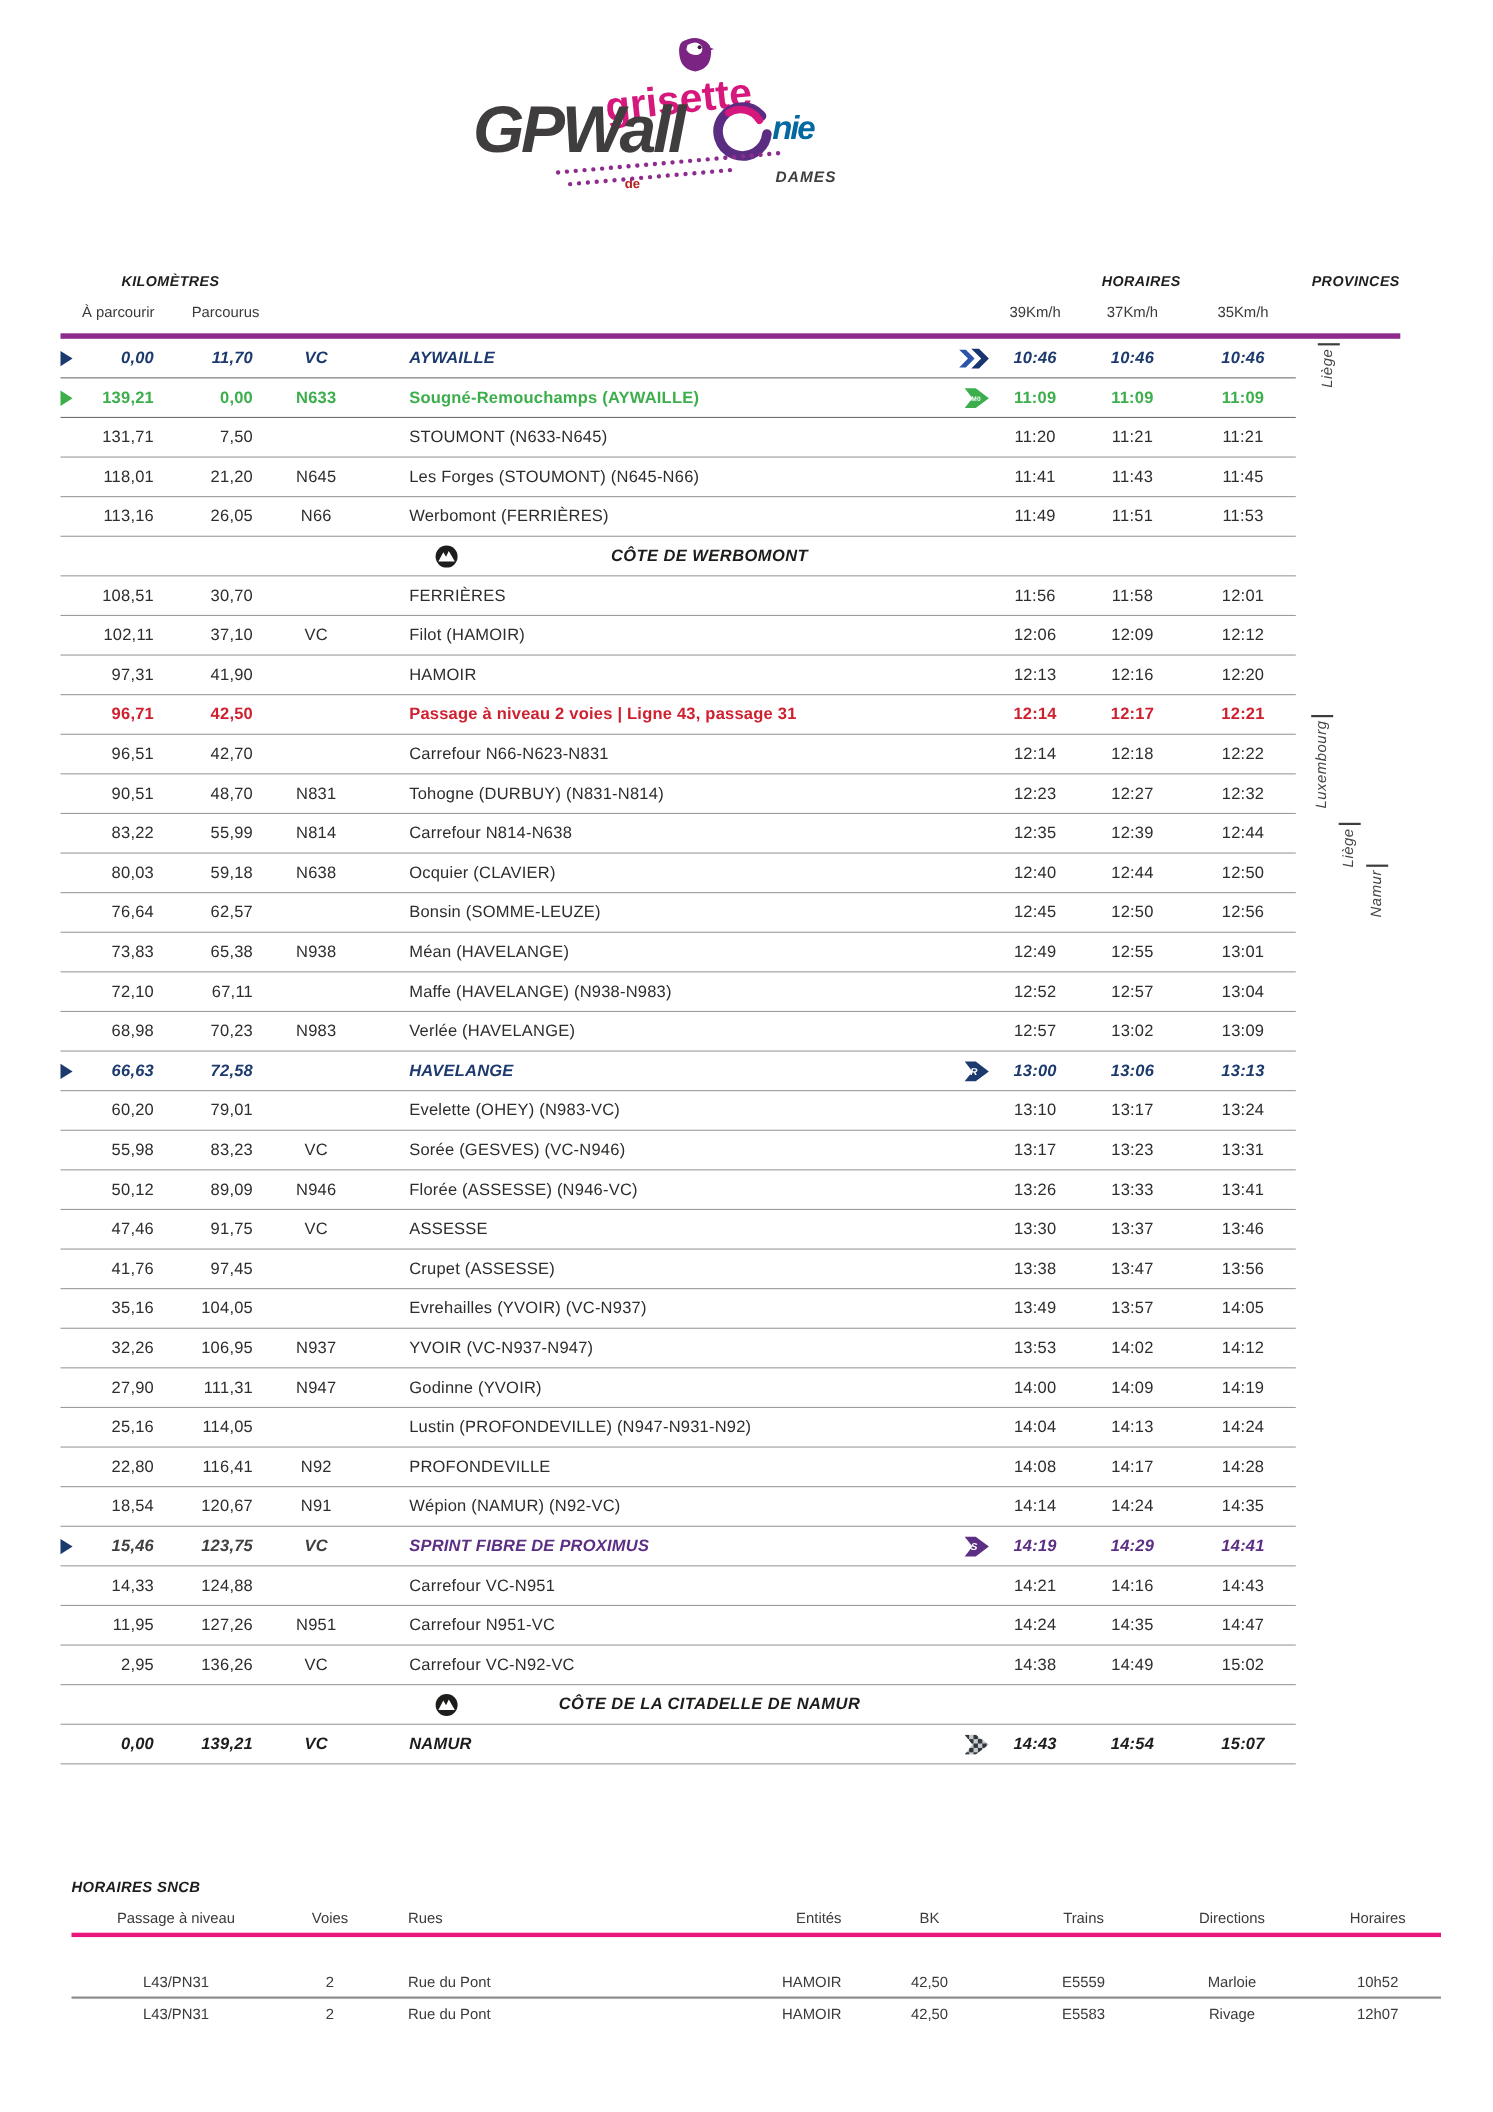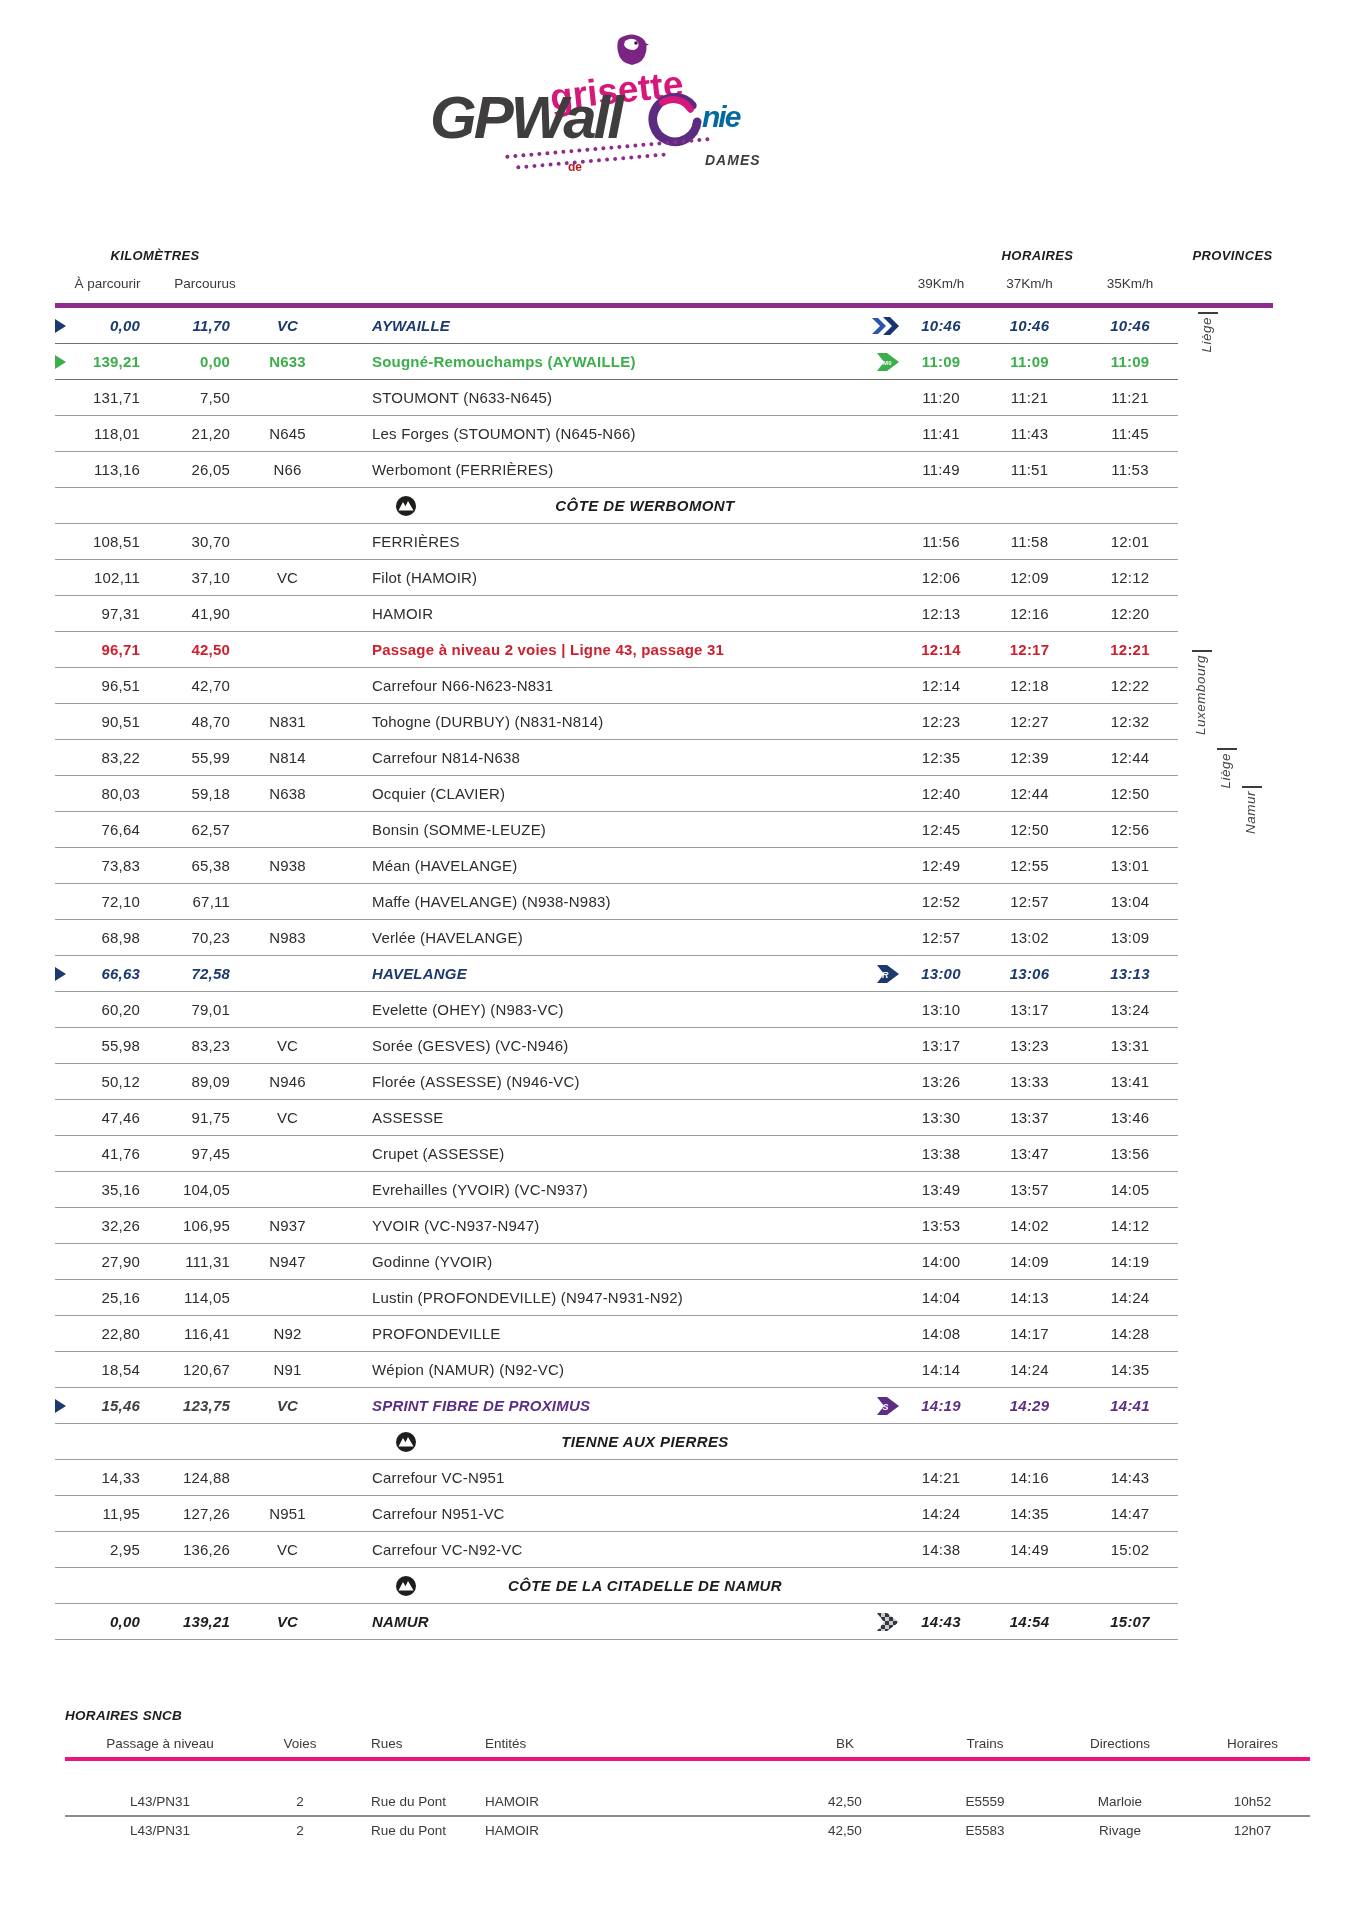--- a/index.html
+++ b/index.html
@@ -73,21 +73,21 @@
   .sncb-title{position:absolute;left:65px;top:1708px;font-size:13.5px;font-weight:bold;font-style:italic;color:#1d1d1b;letter-spacing:.3px;}
   .sncb-head{position:absolute;left:65px;top:1736px;width:1245px;display:flex;font-size:13.5px;color:#3a3a38;}
   .pinkline{position:absolute;left:65px;top:1757px;width:1245px;height:4px;background:#e8167d;}
   .sncb-rows{position:absolute;left:65px;top:1788px;width:1245px;}
   .sncb-row{display:flex;font-size:13.5px;color:#3a3a38;padding:6px 0;}
   .sncb-row + .sncb-row{border-top:2px solid #8c8c8c;}
   .sc{display:block;}
   .sc0{width:190px;text-align:center;}
   .sc1{width:90px;text-align:center;}
   .sc2{width:140px;text-align:left;padding-left:26px;box-sizing:border-box;}
-  .sc3{width:280px;text-align:left;}
+  .sc3{width:280px;text-align:right;}
   .sc4{width:160px;text-align:center;}
   .sc5{width:120px;text-align:center;}
   .sc6{width:150px;text-align:center;}
   .sc7{width:115px;text-align:center;}
 </style>
 </head>
 <body>
 
 <div class="page">
 
@@ -479,27 +479,20 @@
         <span class="c-loc">SPRINT FIBRE DE PROXIMUS</span>
         <span class="c-icon">
           <svg width="26" height="22" viewBox="0 0 26 22">
             <path d="M2 2 L12 2 L24 11 L12 20 L2 20 L9 11 Z" fill="#5c2e84"></path>
             <text x="7.5" y="14.5" font-size="9" font-weight="bold" fill="#ffffff" font-family="Liberation Sans, sans-serif">S</text>
           </svg>
         </span>
         <span class="c-t c-t1">14:19</span>
         <span class="c-t c-t2">14:29</span>
         <span class="c-t c-t3">14:41</span>
-      </div>
-      <div class="row climb">
-        <span class="climb-icon"><svg width="22" height="22" viewBox="0 0 22 22">
-            <circle cx="11" cy="11" r="10" fill="#1d1d1b"></circle>
-            <path d="M3.5 15.5 L8 7 L10.5 11.2 L13 6 L18.5 15.5 Z" fill="#ffffff"></path>
-          </svg></span>
-        <span class="climb-label">TIENNE AUX PIERRES</span>
       </div>
       <div class="row normal">
         <span class="c-marker"></span>
         <span class="c-rem">14,33</span>
         <span class="c-cov">124,88</span>
         <span class="c-route"></span>
         <span class="c-loc">Carrefour VC-N951</span>
         <span class="c-icon"></span>
         <span class="c-t c-t1">14:21</span>
         <span class="c-t c-t2">14:16</span>

